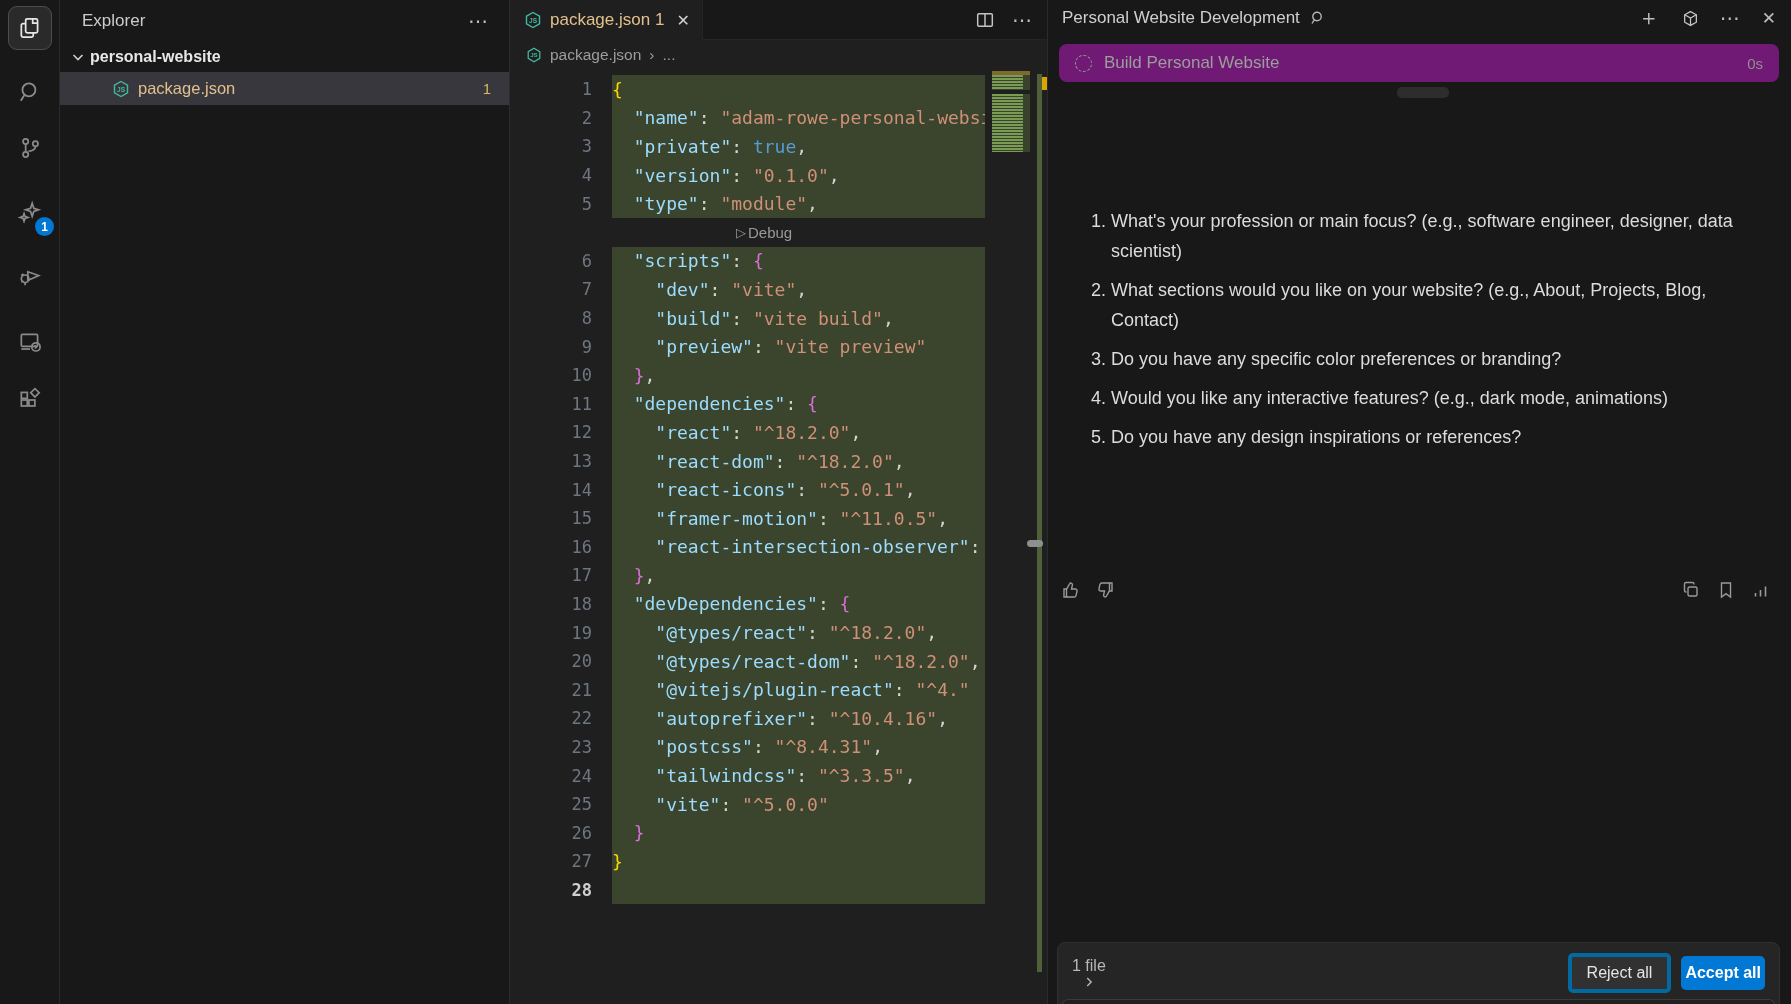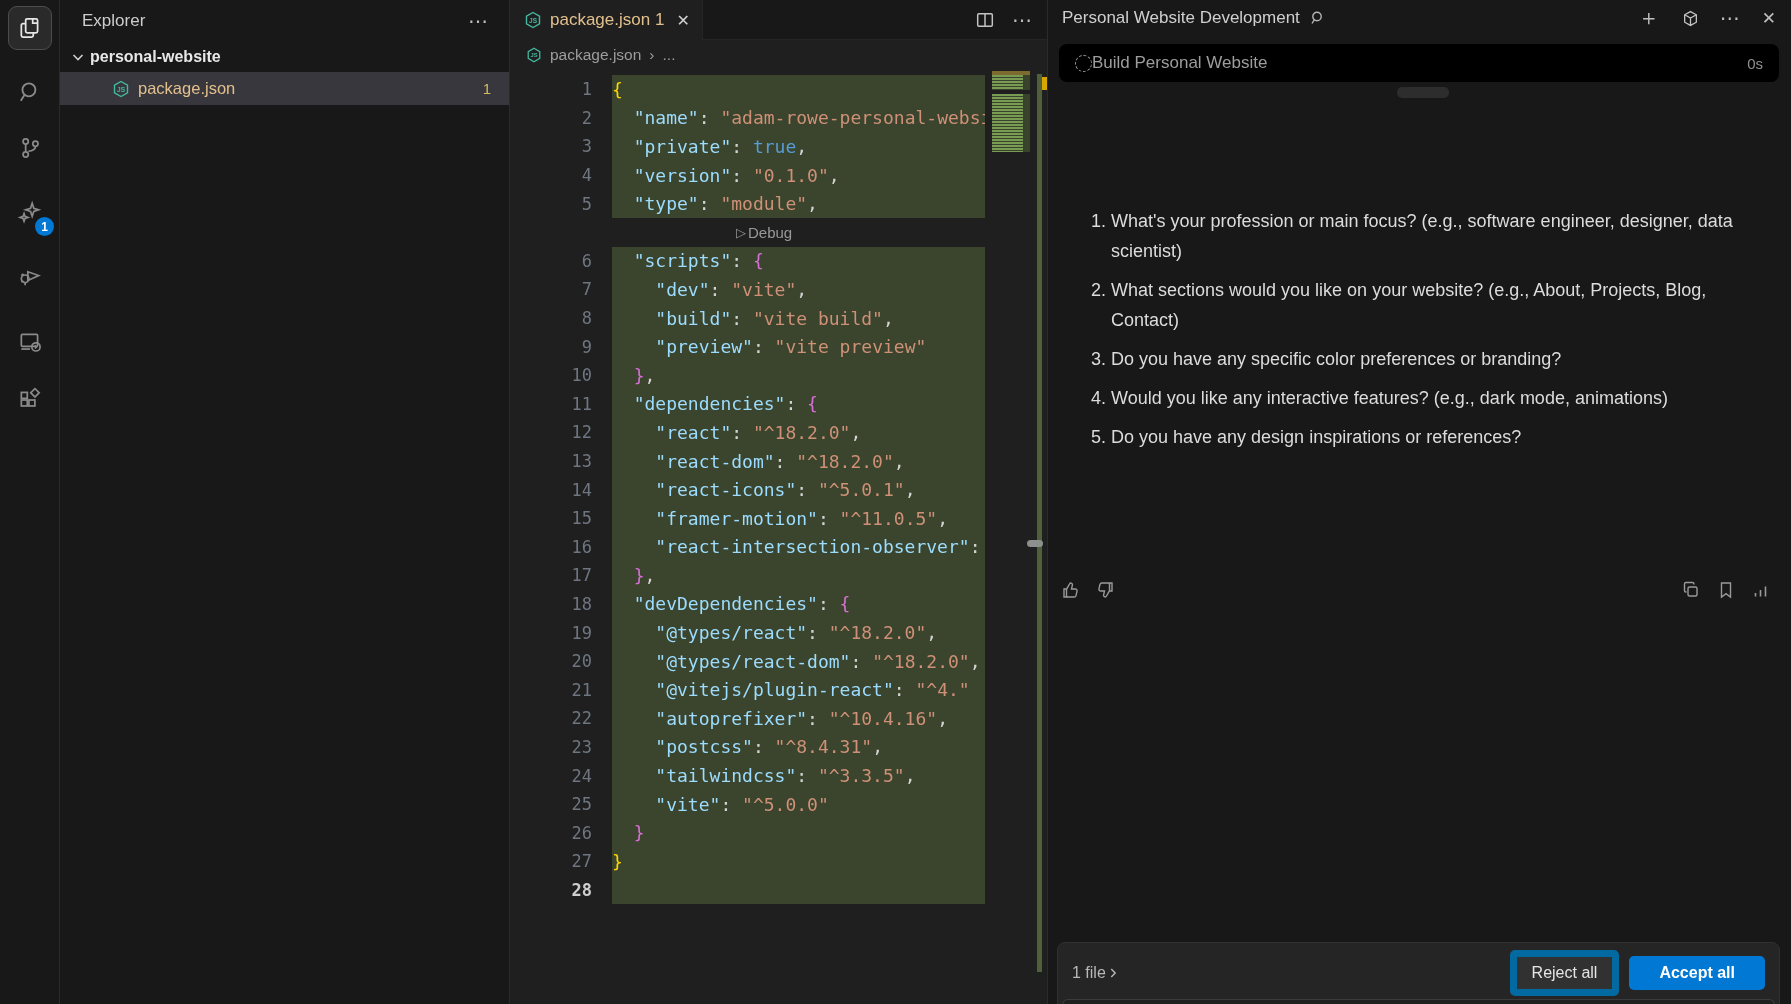--- a/index.html
+++ b/index.html
@@ -60,42 +60,42 @@
   .btn-accept .kb { color:#bcd8f2; }
   .btn-reject { color:#e2e2e2; font-size:16px; padding:3px 11px; display:flex; gap:7px; align-items:center; cursor:pointer; }
   .btn-reject .kb { color:#969696; }
 
   
   .chat { position:relative; flex:1; background:#181818; border-left:1px solid #2b2b2b; color:#d6d6d6; overflow:hidden; }
   .chat-header { position:absolute; top:0; left:0; right:0; height:36px; display:flex; align-items:center; padding:0 14px; gap:10px; }
   .chat-title { color:#cfcfcf; font-size:17px; }
   .chat-h-icons { margin-left:auto; display:flex; align-items:center; gap:21px; color:#c5c5c5; }
   .chat-h-icons svg { width:17px; height:17px; }
-  .task-card { position:absolute; left:11px; right:12px; top:44px; height:38px; background:#000000; border-radius:8px;
-    display:flex; align-items:center; padding:0 16px; }
+  .task-card { position:absolute; left:11px; right:12px; top:44px; height:38px; background:#701a75; border-radius:8px;
+    display:flex; align-items:center; padding:0 16px; gap:12px; }
   .task-label { color:#9d9d9d; font-size:17px; }
   .task-time { margin-left:auto; color:#8f8f8f; font-size:15px; }
   .drag-handle { position:absolute; left:349px; top:87px; width:52px; height:11px; background:#2d2d2e; border-radius:5px; }
   .bubble { position:absolute; left:17px; right:14px; top:99px; background:#2b2b2c; border-radius:10px; padding:13px 18px;
     font-size:18px; line-height:29px; color:#e8e8e8; }
   .msg-body { position:absolute; left:13px; right:14px; top:192px; font-size:18px; line-height:30px; color:#dcdcdc; }
   .msg-body ol { margin:14px 0 0 0; padding-left:50px; }
   .msg-body li { margin-bottom:9px; }
   .msg-outro { margin-top:14px; }
   .msg-actions { position:absolute; left:13px; right:20px; top:580px; display:flex; align-items:center; gap:14px; color:#9a9a9a; }
   .msg-actions svg { width:20px; height:20px; }
   .msg-actions .right { margin-left:auto; display:flex; gap:15px; align-items:center; }
   .chat-footer { position:absolute; left:9px; right:11px; top:942px; height:70px; background:#252526; border:1px solid #303031;
     border-radius:8px; display:flex; align-items:center; padding:0 14px; gap:10px; }
-  .files-toggle { display:flex; align-items:center; color:#b8b8b8; font-size:16px; cursor:pointer; margin-top:-8px; }
+  .files-toggle { display:flex; align-items:center; color:#b8b8b8; font-size:16px; cursor:pointer; margin-top:-8px;flex-direction:column; }
   .chat-footer .grow { flex:1; }
-  .btn-dark { background:#313132; border:7px solid #0369a1; color:#e5e5e5; font-size:16px; border-radius:5px;
+  .btn-dark { background:#313132; border:4px solid #0369a1; color:#e5e5e5; font-size:16px; border-radius:5px;
     padding:7px 15px; cursor:pointer; margin-top:-8px; }
   .btn-blue { background:#0078d4; color:#fff; font-size:16px; font-weight:bold; border:none; border-radius:5px;
-    padding:8px 30px; cursor:pointer; margin-top:-8px; }
+    padding:8px 4px; cursor:pointer; margin-top:-8px; }
   .input-sliver { position:absolute; left:14px; right:16px; top:999px; height:6px; background:#202021;
     border:1px solid #3b3b3c; border-bottom:none; border-radius:8px 8px 0 0; }
   .spin { width:17px; height:17px; border-radius:50%; border:1.6px dashed #9c9c9c; flex:none; }
   .nodeicon { width:18px; height:18px; flex:none; }
 </style>
 </head>
 <body>
 
 <div class="app">
 

